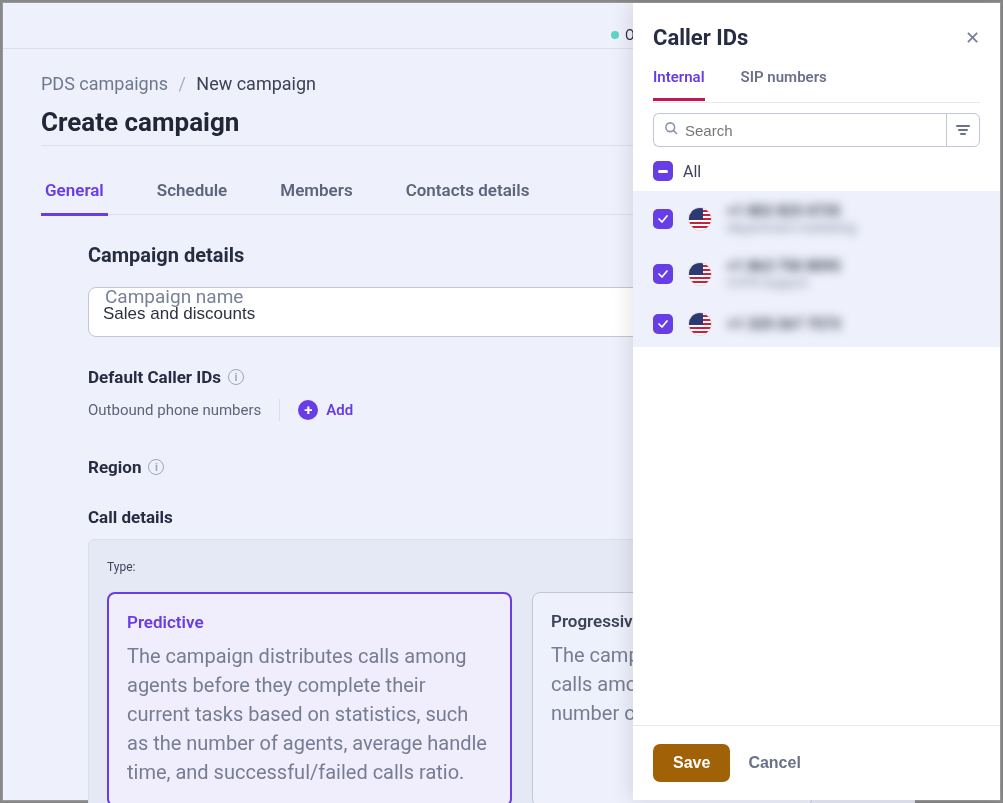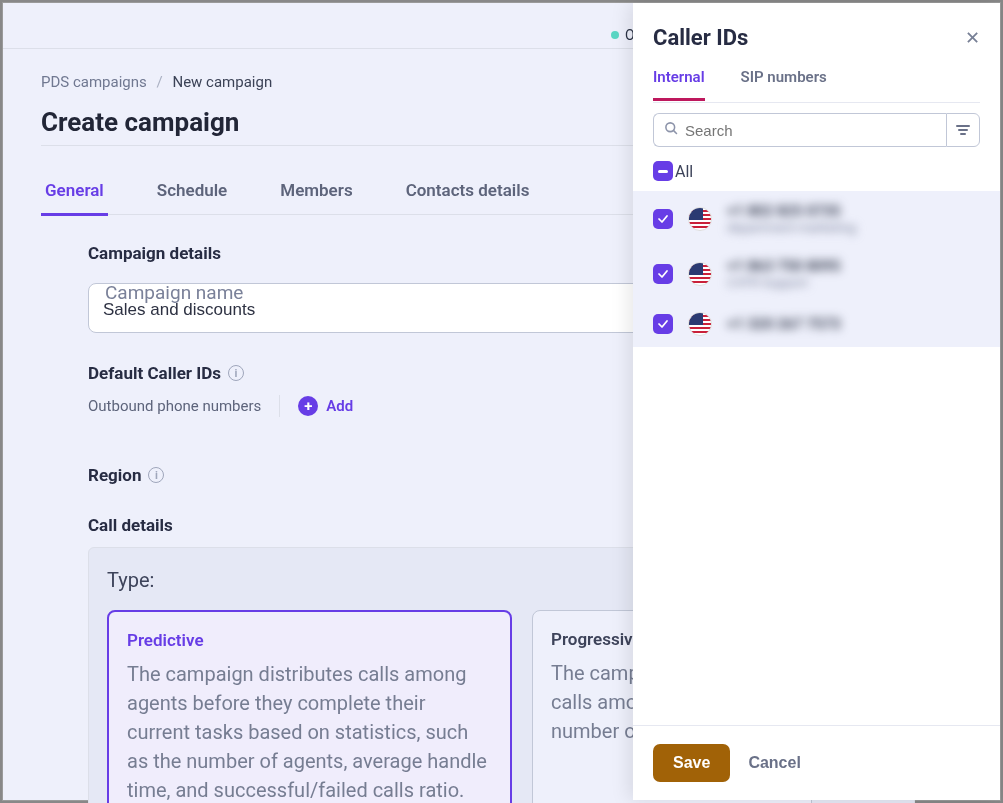--- a/index.html
+++ b/index.html
@@ -4,52 +4,52 @@
   <style>
     * { box-sizing: border-box; margin: 0; padding: 0; }
     body { font-family: -apple-system, BlinkMacSystemFont, "Segoe UI", Roboto, Helvetica, Arial, sans-serif; background: #888; width: 1003px; height: 803px; overflow: hidden; }
 
     .app-frame { width: 999px; height: 799px; margin:2px; background: #eef0fb; border: 1px solid #9a9a9a; position: relative; }
 
     
     .top-indicator { position: absolute; top: 24px; left: 608px; display: flex; align-items: center; gap: 6px; font-size: 14px; color:#2b3245; }
     .top-indicator .dot { width:8px; height:8px; border-radius:50%; background:#5bd6c4; }
 
-    .breadcrumb { position: absolute; top:70px; left:38px; font-size:15px; color:#707891; }
+    .breadcrumb { position: absolute; top:70px; left:38px; font-size:18px; color:#707891; }
     .breadcrumb a { color:#707891; text-decoration:none; }
     .breadcrumb .sep { margin:0 6px; color:#aab0c2; }
     .breadcrumb .current { color:#3b4256; }
 
     .page-title { position:absolute; top:104px; left:38px; font-size:26px; font-weight:700; color:#222637; }
 
     hr.top-sep { position:absolute; top:45px; left:0; width:100%; border:0; border-top:1px solid #dcdfe9; }
 
     .tabs-row { position:absolute; top:177px; left:38px; right:38px; display:flex; gap:45px; border-bottom:1px solid #dcdfe9; }
     .tab { padding: 0 4px 13px 4px; font-size:17px; font-weight:600; color:#5d647b; cursor:pointer;text-align:center; }
     .tab.active { color:#673de6; border-bottom:3px solid #673de6; margin-bottom:-2px; }
 
     .content { position:absolute; top:240px; left:85px; right:85px; }
 
-    .section-title { font-size:17px; font-weight:700; color:#272c43; margin-bottom:20px; }
+    .section-title { font-size:20px; font-weight:700; color:#272c43; margin-bottom:20px; }
 
     .field-wrap { position: relative; border:1px solid #c1c7d7; border-radius:8px; background:#fff; padding: 16px 14px 12px 14px; margin-bottom:30px; }
     .field-label { position: absolute; top:-3px; left:14px; font-size:19px; color:#7a8199; background:transparent; padding:0 2px; }
     .field-input { border:none; outline:none; width:100%; font-size:17px; color:#2d3142; background:transparent; }
 
     .subheading { font-size:17px; font-weight:700; color:#272c43; display:flex; align-items:center; gap:7px; margin-top:10px; margin-bottom:12px; }
     .info-icon { width:16px; height:16px; border:1.5px solid #9fa6bb; border-radius:50%; display:inline-flex; align-items:center; justify-content:center; font-size:11px; color:#9fa6bb; font-weight:700; }
 
-    .outbound-row { display:flex; align-items:center; gap:18px; margin-bottom:48px; }
+    .outbound-row { display:flex; align-items:center; gap:18px; margin-bottom:36px; }
     .outbound-label { font-size:15px; color:#5d647b; }
     .vert-sep { width:1px; height:22px; background:#dcdfe9; }
     .add-btn { display:flex; align-items:center; gap:8px; color:#673de6; font-weight:600; font-size:15px; cursor:pointer; }
     .plus-circle { width:20px; height:20px; border-radius:50%; background:#673de6; color:#fff; display:inline-flex; align-items:center; justify-content:center; font-size:15px; line-height:1; font-weight:700; }
 
     .type-panel { background:#e5e8f5; border:1px solid #dcdfe9; border-top:1px solid #dcdfe9; border-radius:6px 6px 0 0; padding:20px 18px 25px 18px; margin-top:10px; }
-    .type-label { font-size:20px; color:#3d435a; margin-bottom:18px; }
+    .type-label { font-size:12px; color:#3d435a; margin-bottom:18px; }
     .type-cards { display:flex; gap:20px; }
     .type-card { flex:0 0 405px; border:1.5px solid #c1c7d7; border-radius:8px; padding:18px 18px; background:#eef0fb; }
     .type-card.selected { border:2px solid #673de6; background:#f0edfc; }
     .type-card-title { font-size:17px; font-weight:600; margin-bottom:10px; color:#3d435a; }
     .type-card.selected .type-card-title { color:#673de6; }
     .type-card-desc { font-size:20px; color:#767d92; line-height:1.45; }
     .type-card.progressive { flex:0 0 280px; overflow:hidden; }
 
     .divider-line { position:absolute; top:142px; left:38px; right:38px; border-top:1px solid #dcdfe9; }
 
@@ -63,21 +63,21 @@
     .panel-tab { padding-bottom:12px; font-size:15px; font-weight:600; color:#6a7188; cursor:pointer; }
     .panel-tab.active { color:#673de6; border-bottom:3px solid #be185d; }
     .panel-tabs-sep { height:1px; background:#e6e8f1; margin:0 20px; }
 
     .search-wrap { padding: 10px 20px 8px 20px; display:flex; gap:0; }
     .search-box { flex:1; border:1px solid #c1c7d7; border-right:0; border-radius:6px 0 0 6px; display:flex; align-items:center; padding:0 10px; height:34px; }
     .search-box input { border:none; outline:none; flex:1; font-size:15px; color:#6a7188; background:transparent; }
     .search-icon { color:#8d94aa; font-size:15px; margin-right:6px; }
     .filter-btn { width:34px; height:34px; border:1px solid #c1c7d7; border-radius:0 6px 6px 0; display:inline-flex; align-items:center; justify-content:center; cursor:pointer; }
 
-    .all-row { display:flex; align-items:center; gap:2px; padding: 6px 20px 10px 20px; }
+    .all-row { display:flex; align-items:center; gap:10px; padding: 6px 20px 10px 20px; }
     .check-mixed { width:20px; height:20px; border-radius:5px; background:#673de6; display:inline-flex; align-items:center; justify-content:center; }
     .check-mixed::after { content:""; width:10px; height:3px; border-radius:2px; background:#fff; }
     .all-label { font-size:16px; color:#3d435a; }
 
     .list-area { padding: 0; background:#eef0fb; }
     .num-row { display:flex; align-items:center; gap:15px; padding:11px 20px; }
     .checkbox { width:20px; height:20px; border-radius:5px; background:#673de6; display:inline-flex; align-items:center; justify-content:center; }
     .checkbox svg{ display:block; }
     .flag { width:24px; height:24px; border-radius:50%; position:relative; overflow:hidden; background:#fff; border:1px solid #ddd; }
     .flag .stripe { position:absolute; left:0; width:100%; height:2px; background:#c9213a; }

